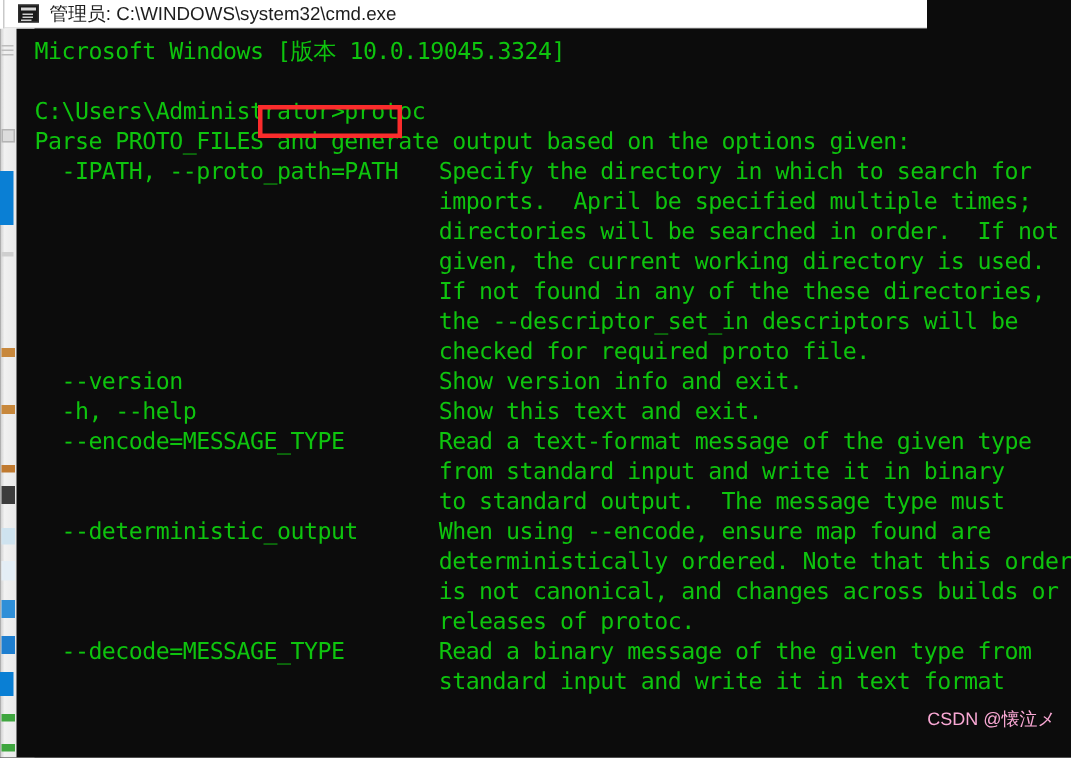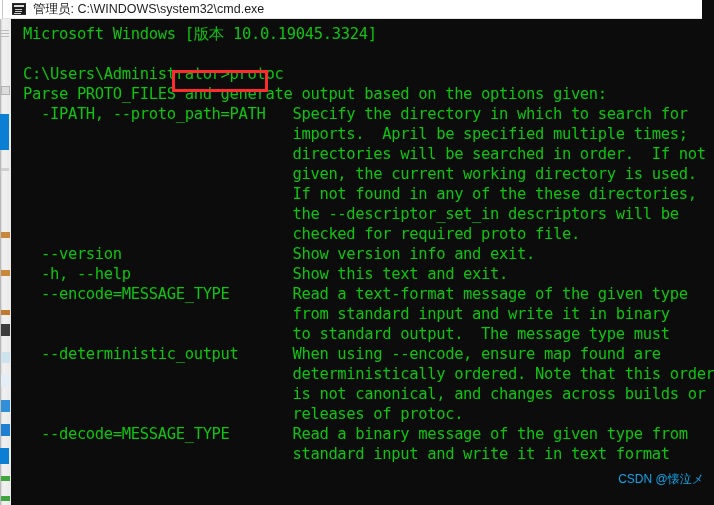--- a/index.html
+++ b/index.html
@@ -51,21 +51,21 @@
     width: 8px;
     height: 1px;
     background: #bdbdbd;
   }
 
   
   .titlebar {
     position: absolute;
     left: 0;
     top: 0;
-    width: 702px;
+    width: 618px;
     height: 19px;
     background: #ffffff;
     border-bottom: 1px solid #e3e3e3;
     display: flex;
     align-items: center;
     box-sizing: border-box;
   }
   .titlebar-leftbar {
     width: 3px;
     height: 19px;
@@ -149,21 +149,21 @@
     pointer-events: none;
   }
 
   
   .watermark {
     position: absolute;
     right: 10px;
     bottom: 17px;
     font-family: "Liberation Sans", "DejaVu Sans", sans-serif;
     font-size: 12px;
-    color: #0ea5e9;
+    color: #f9a8d4;
     white-space: nowrap;
   }
 </style>
 </head>
 <body>
 
 <div id="screen">
 
   <div class="desktop-strip">
     <div class="strip-line" style="top:12px;"></div>

